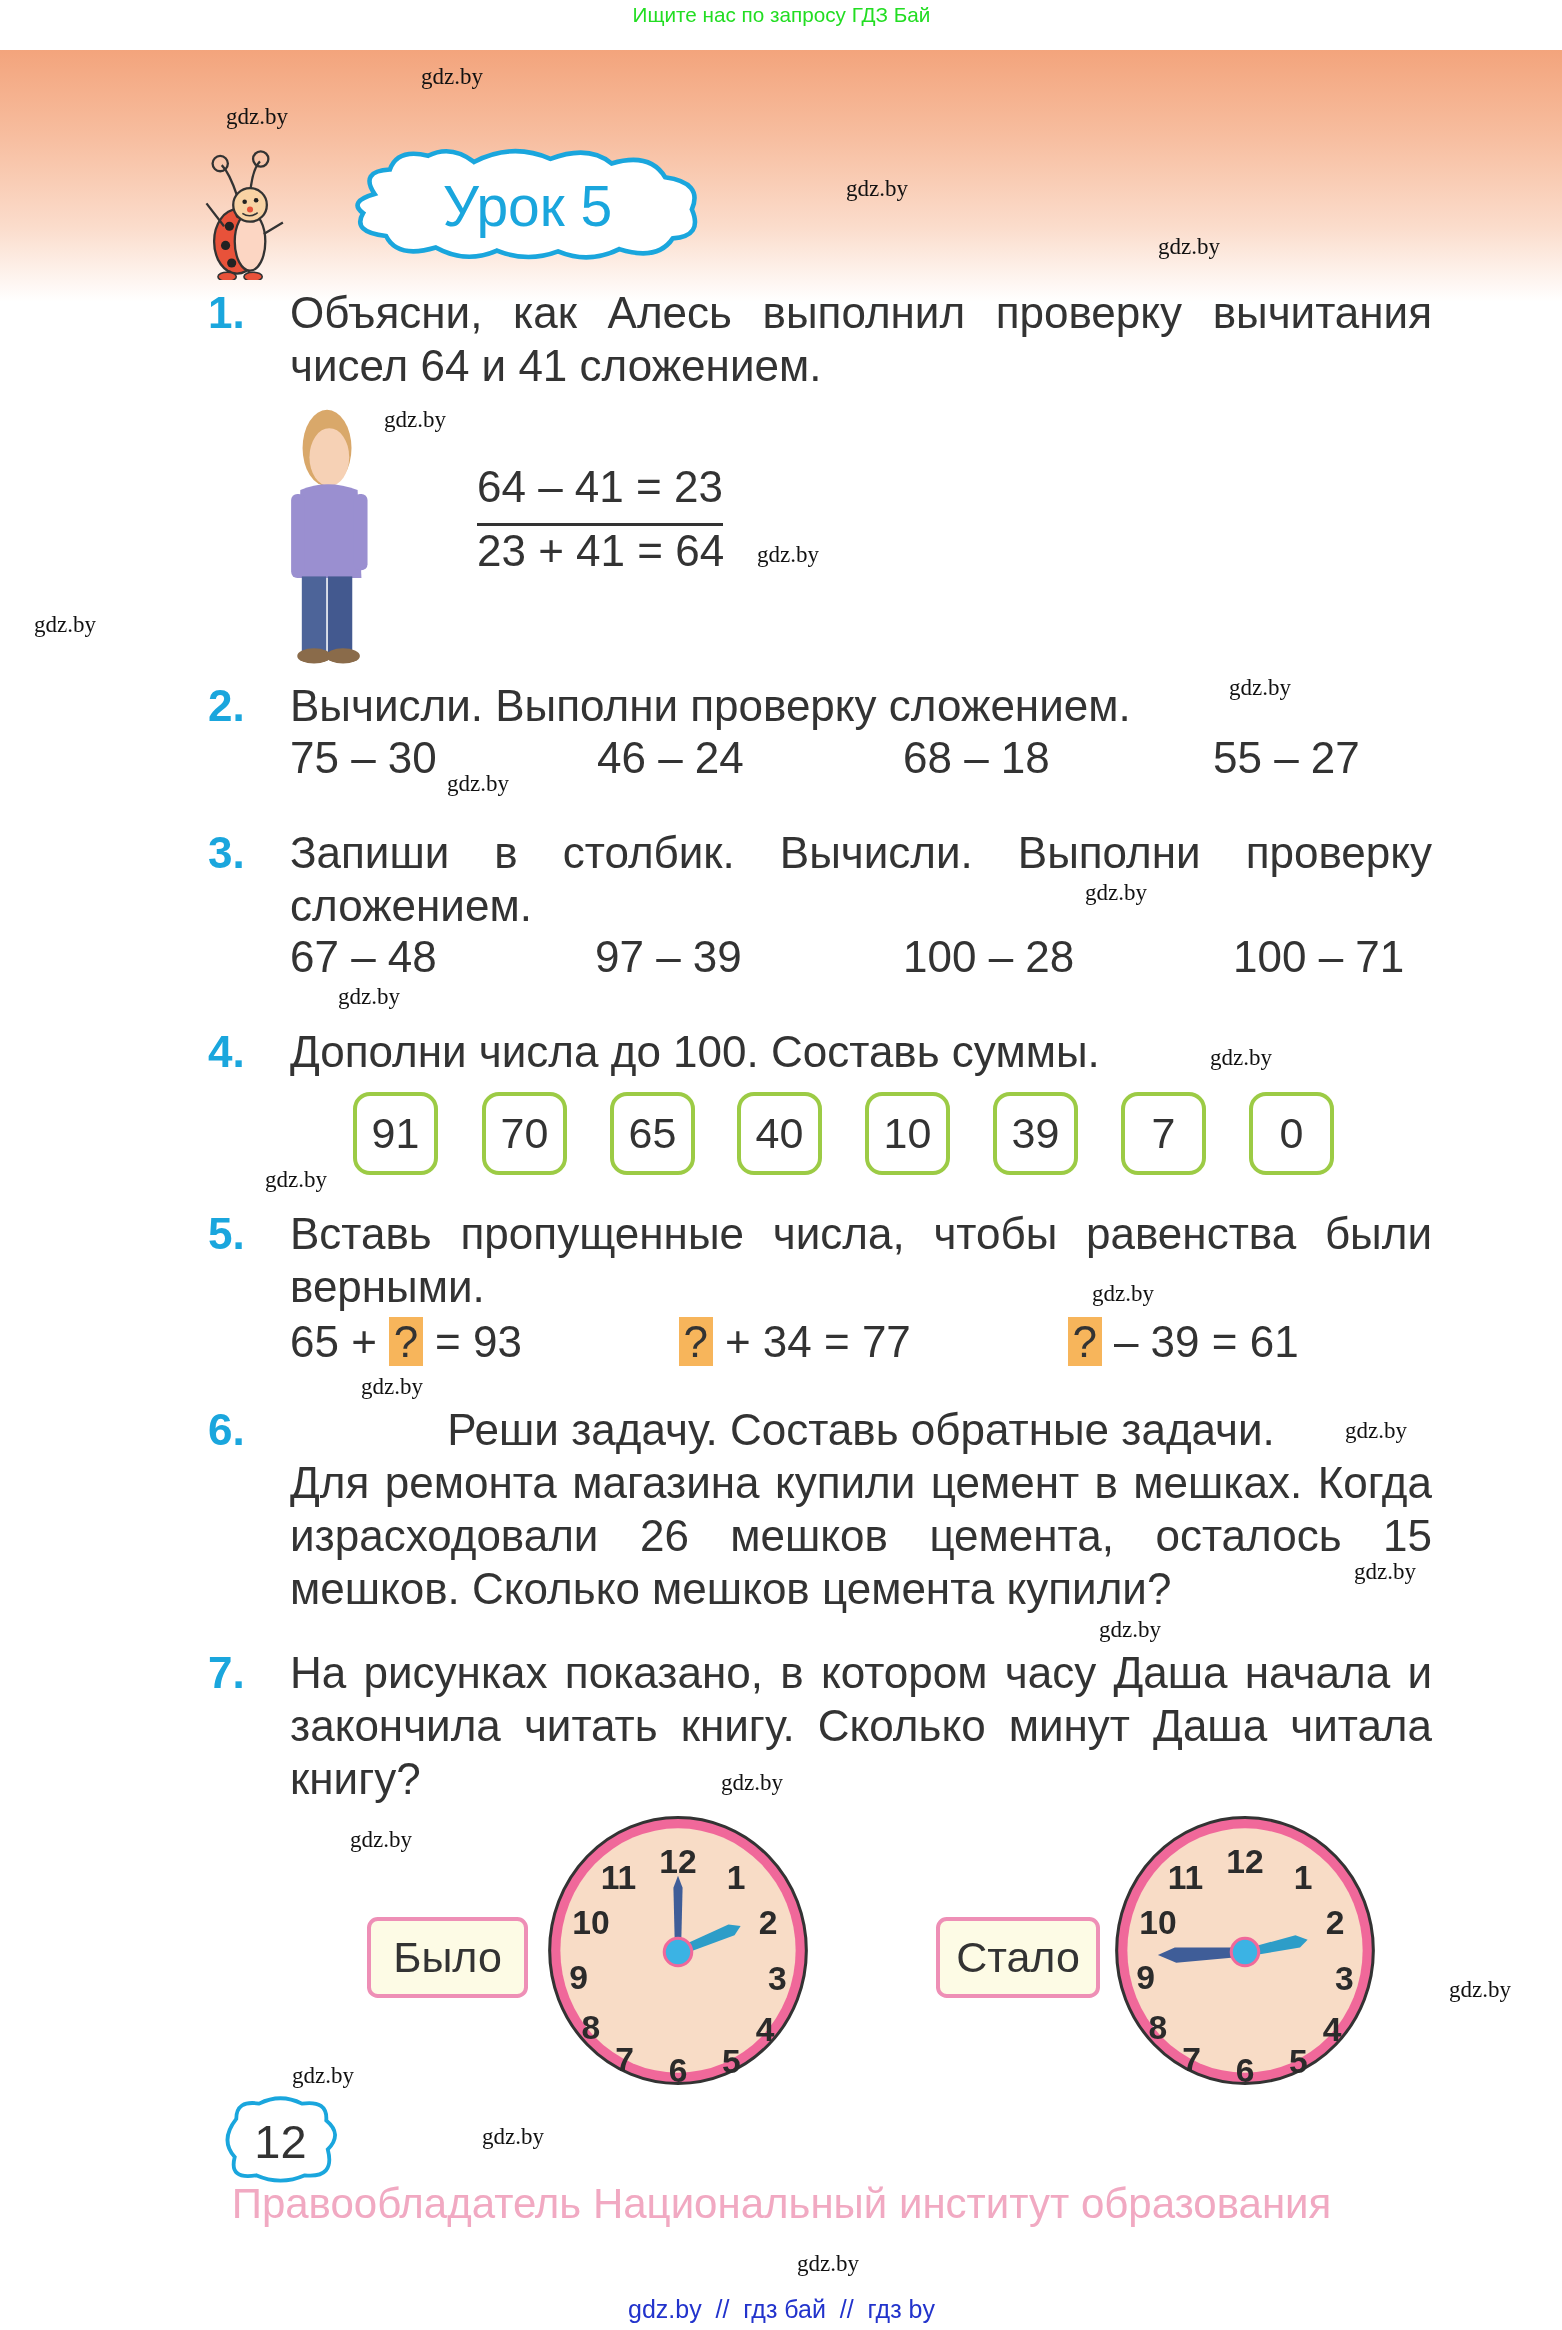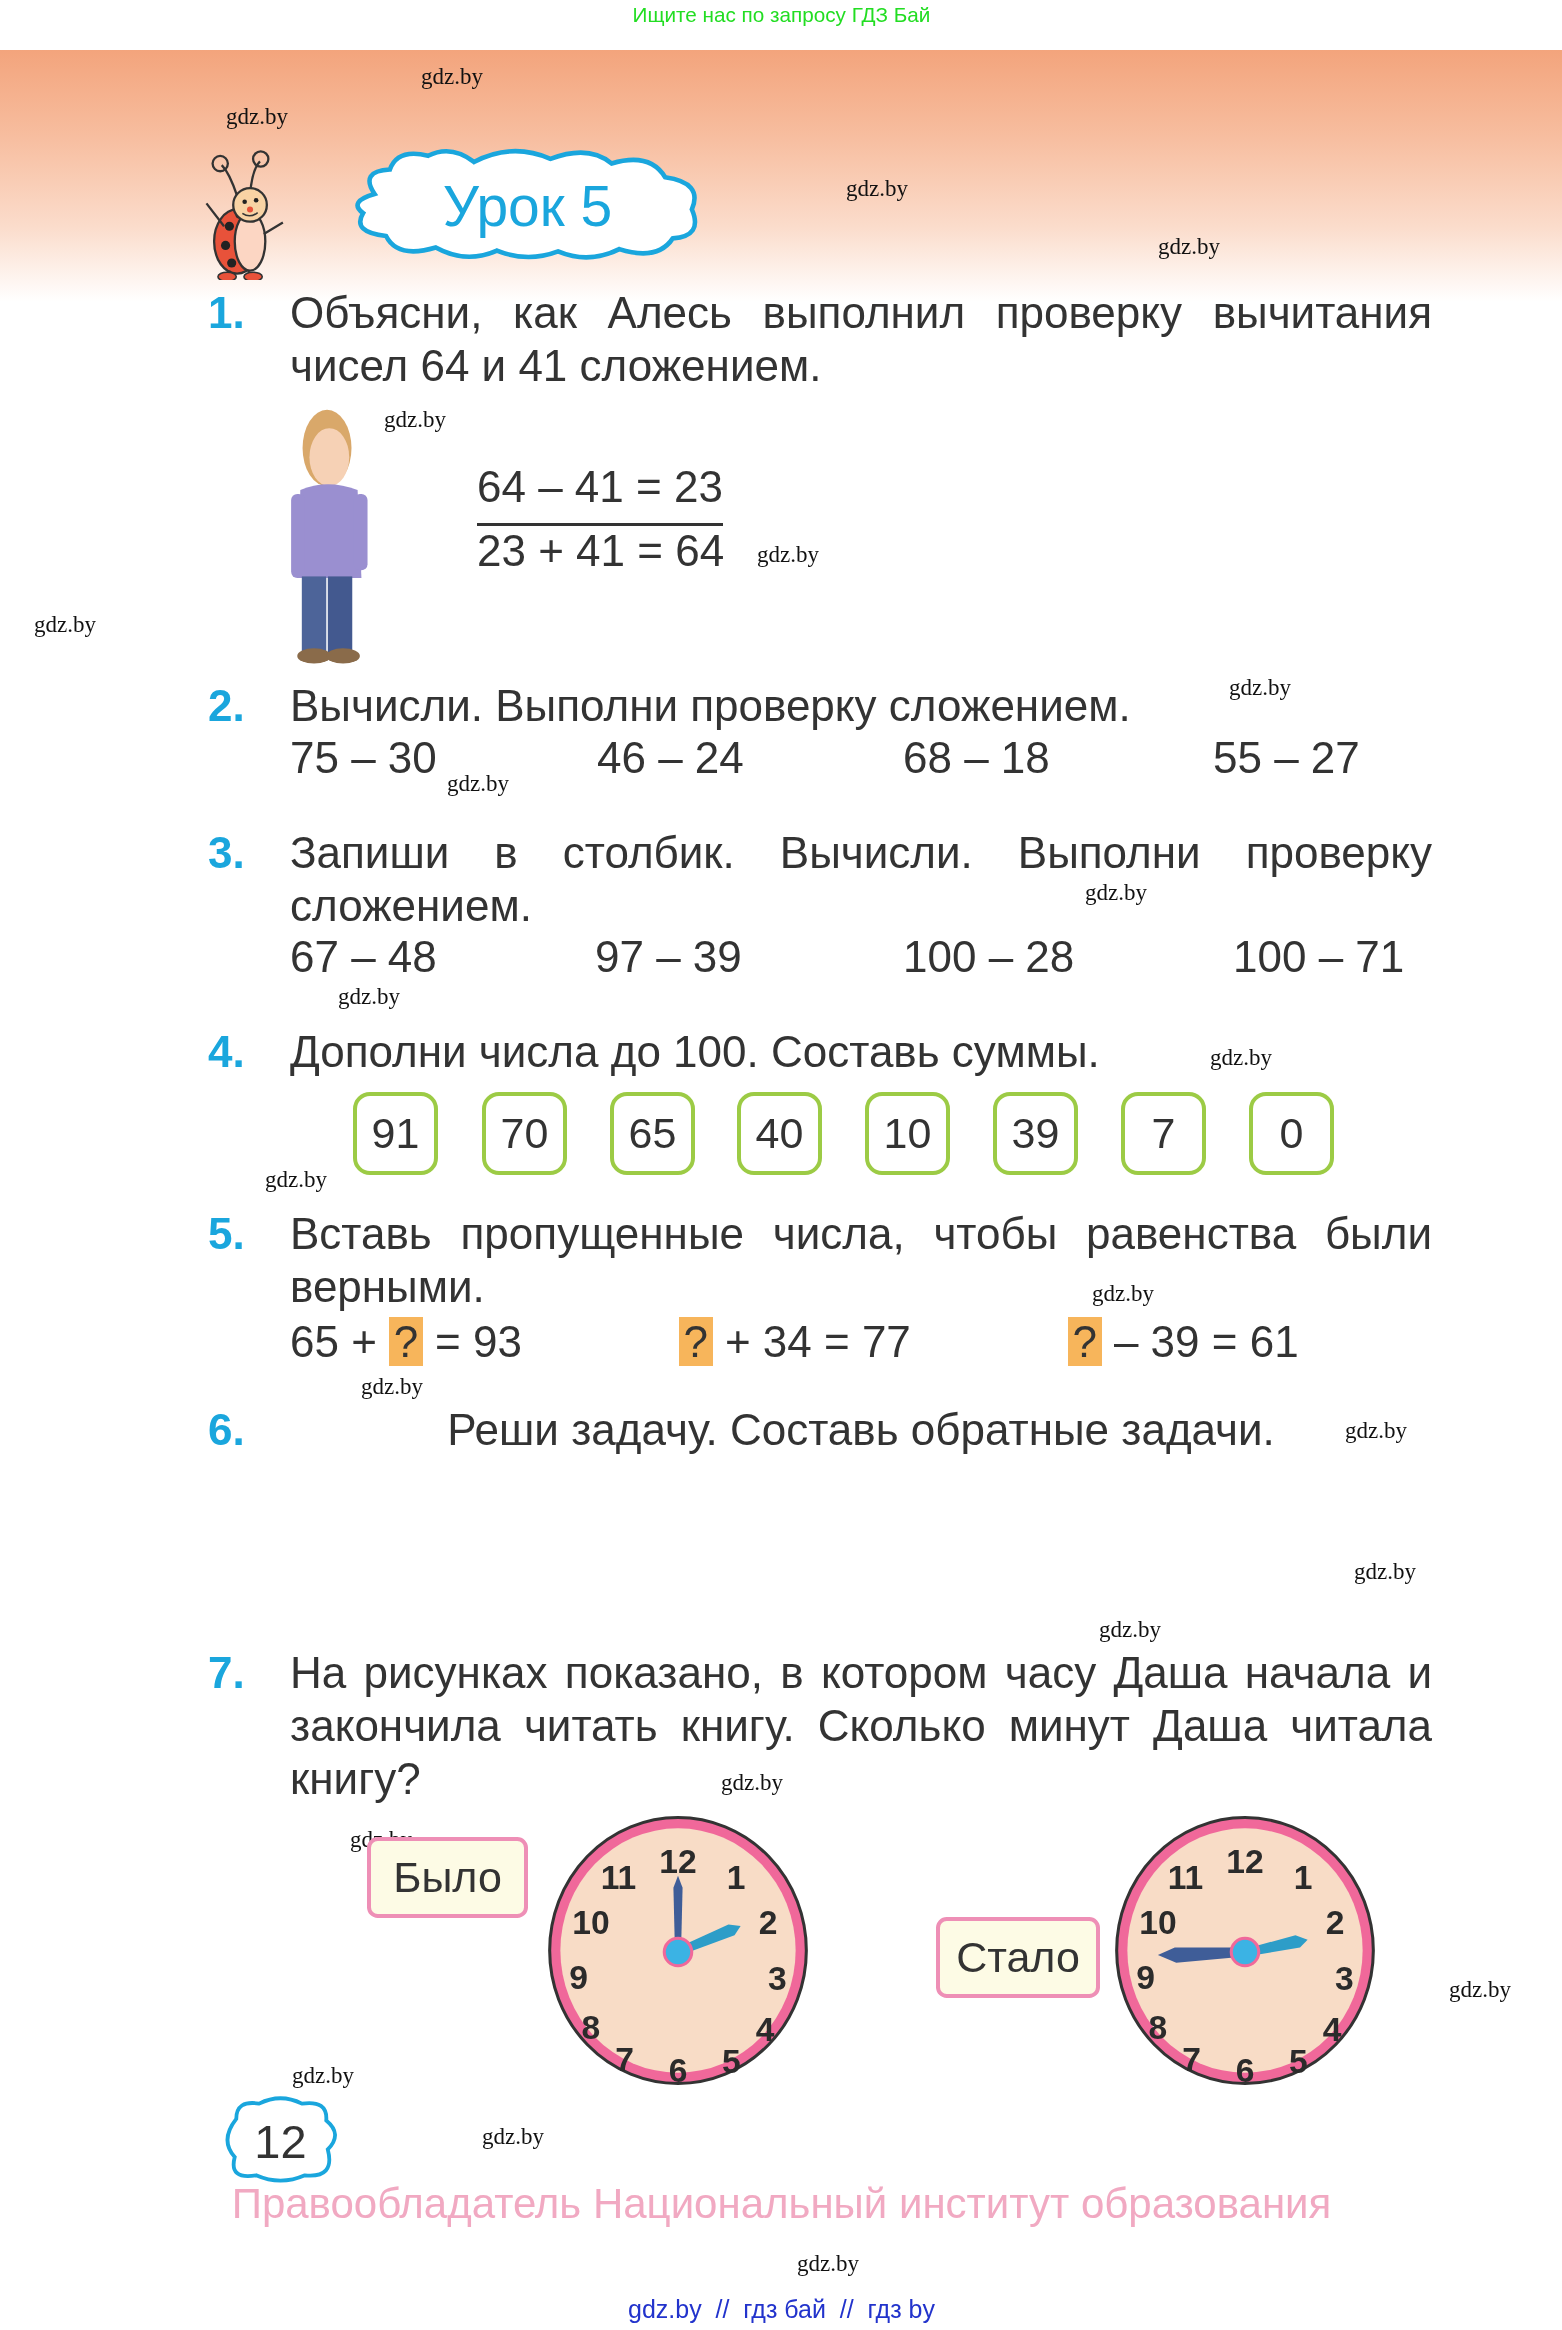--- a/index.html
+++ b/index.html
@@ -163,28 +163,29 @@
 <div class="row" style="left:679px;top:1317px">
   <span class="q">?</span><span> + 34 = 77</span>
 </div>
 <div class="row" style="left:1068px;top:1317px">
   <span class="q">?</span><span> – 39 = 61</span>
 </div>
 
 <div class="abs task" style="top:1403px;height:214px">
   <span class="num">6.</span>
   <div class="body" style="text-align:center">Реши задачу. Составь обратные задачи.</div>
+  <div class="body" style="top:53px">Для ремонта магазина купили цемент в мешках. Когда израсходовали 26 мешков цемента, осталось 15 мешков. Сколько мешков цемента купили?</div>
 </div>
 
 <div class="abs task" style="top:1646px;height:161px">
   <span class="num">7.</span>
   <div class="body">На рисунках показано, в котором часу Даша начала и закончила читать книгу. Сколько минут Даша читала книгу?</div>
 </div>
 
-<div class="label-box" style="left:367px;top:1837px;width:153px;height:73px">Было</div>
+<div class="label-box" style="left:367px;top:1917px;width:153px;height:73px">Было</div>
 <div class="abs" style="left:545px;top:1813px;width:266px;height:275px">
   <svg width="266" height="275" viewBox="0 0 348 360">
     <ellipse cx="174" cy="180" rx="168" ry="174" fill="#f0689a" stroke="#333" stroke-width="4"></ellipse>
     <ellipse cx="174" cy="180" rx="154" ry="160" fill="#f8dcc6"></ellipse>
     <g font-family="Liberation Sans, sans-serif" font-weight="bold" font-size="44" fill="#2b2b2b" text-anchor="middle">
       <text x="174" y="78">12</text>
         <text x="250" y="100">1</text>
         <text x="292" y="158">2</text>
       <text x="304" y="232">3</text>
         <text x="288" y="298">4</text>

